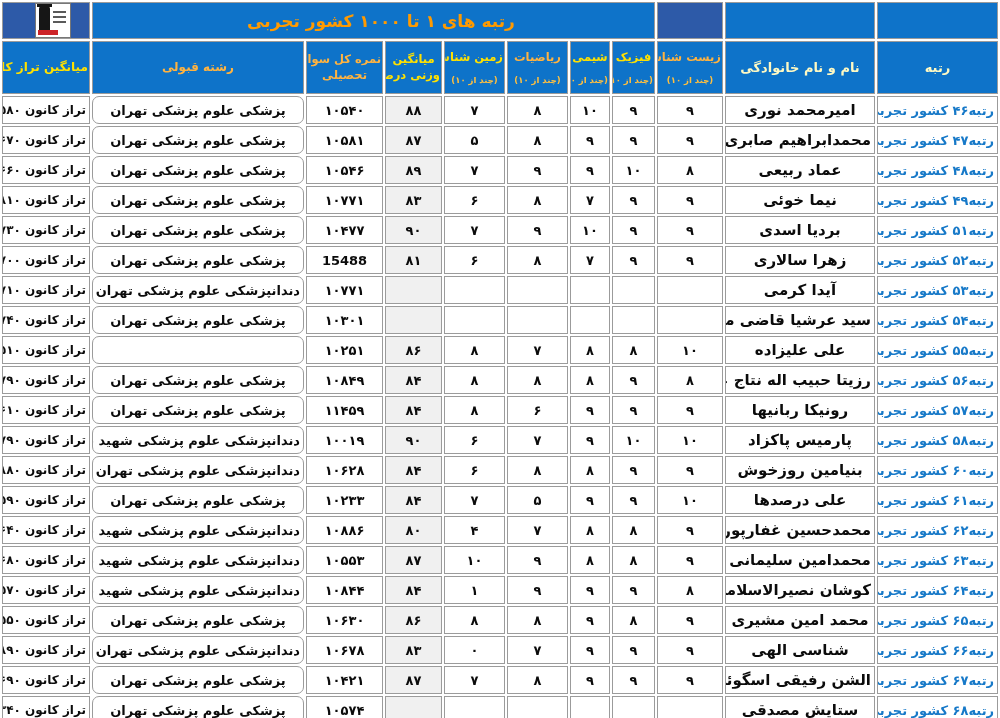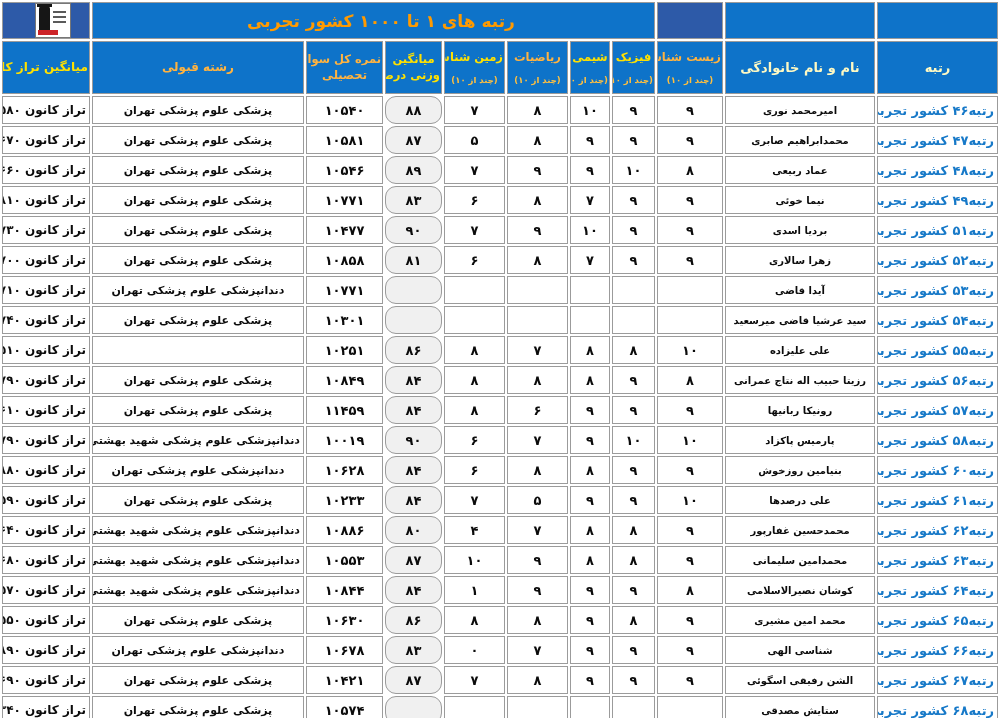--- a/index.html
+++ b/index.html
@@ -33,24 +33,24 @@
   .hdr-orange{color:#ffb340;font-size:12px;}
   .header-row .main{display:block;line-height:1.35;}
   .header-row .sub{display:block;font-size:8.5px;color:#ffc040;margin-top:10px;font-weight:bold;}
   .hdr-2l .main{font-size:11.5px;}
   
   tbody td{
     height:26px;background:#ffffff;text-align:center;vertical-align:middle;
     font-weight:bold;color:#0b0b0b;font-size:13px;padding:0 3px;
   }
   td.c-rank{color:#1779c8;font-size:13px;}
-  td.c-name{font-size:10px;}
-  td.c-field{font-size:11px;}
+  td.c-name{font-size:15px;}
+  td.c-field{font-size:13px;border-radius:7px;}
   td.c-kanoon{font-size:12px;}
-  td.c-weighted_avg{background:#f0f0f0;border-radius:11px;}
+  td.c-weighted_avg{background:#f0f0f0;}
   
   .logo-cell{text-align:center;}
   .logo{
     width:34px;height:33px;background:#ffffff;margin:0 auto;position:relative;
     box-shadow:0 0 0 1px #777777;
   }
   .logo-figure{
     position:absolute;left:3px;top:2px;width:11px;height:26px;
     background:#161616;border-radius:3px 3px 0 0;
   }
@@ -209,27 +209,27 @@
       </tr>
       <tr>
         <td class="cell c-rank">رتبه۵۲ کشور تجربی</td>
         <td class="cell c-name">زهرا سالاری</td>
         <td class="cell c-biology">۹</td>
         <td class="cell c-physics">۹</td>
         <td class="cell c-chemistry">۷</td>
         <td class="cell c-math">۸</td>
         <td class="cell c-geology">۶</td>
         <td class="cell c-weighted_avg">۸۱</td>
-        <td class="cell c-total_record">۱۰۸۵۸</td>
+        <td class="cell c-total_record">15488</td>
         <td class="cell c-field">پزشکی علوم پزشکی تهران</td>
         <td class="cell c-kanoon">تراز کانون ۷۷۰۰</td>
       </tr>
       <tr>
         <td class="cell c-rank">رتبه۵۳ کشور تجربی</td>
-        <td class="cell c-name">آیدا قاضی</td>
+        <td class="cell c-name">آیدا کرمی</td>
         <td class="cell c-biology"></td>
         <td class="cell c-physics"></td>
         <td class="cell c-chemistry"></td>
         <td class="cell c-math"></td>
         <td class="cell c-geology"></td>
         <td class="cell c-weighted_avg"></td>
         <td class="cell c-total_record">۱۰۷۷۱</td>
         <td class="cell c-field">دندانپزشکی علوم پزشکی تهران</td>
         <td class="cell c-kanoon">تراز کانون ۷۷۱۰</td>
       </tr>

